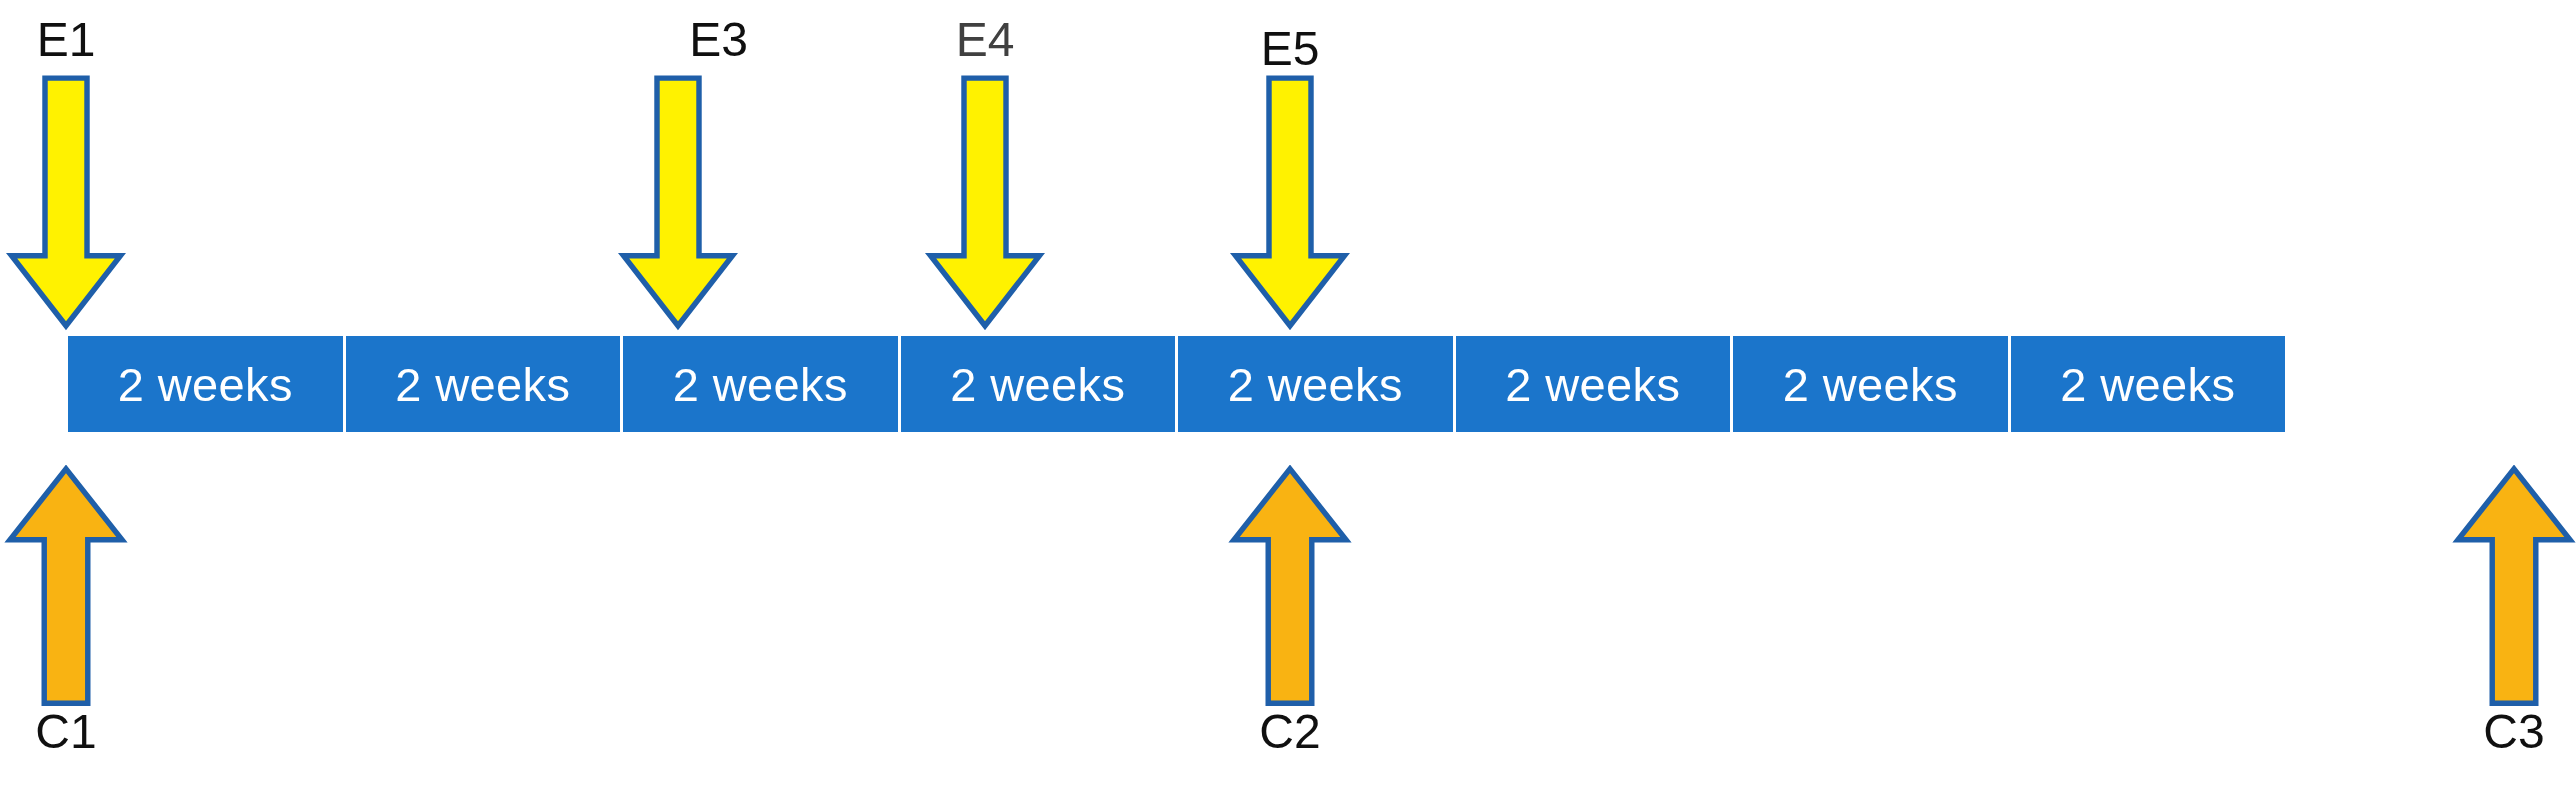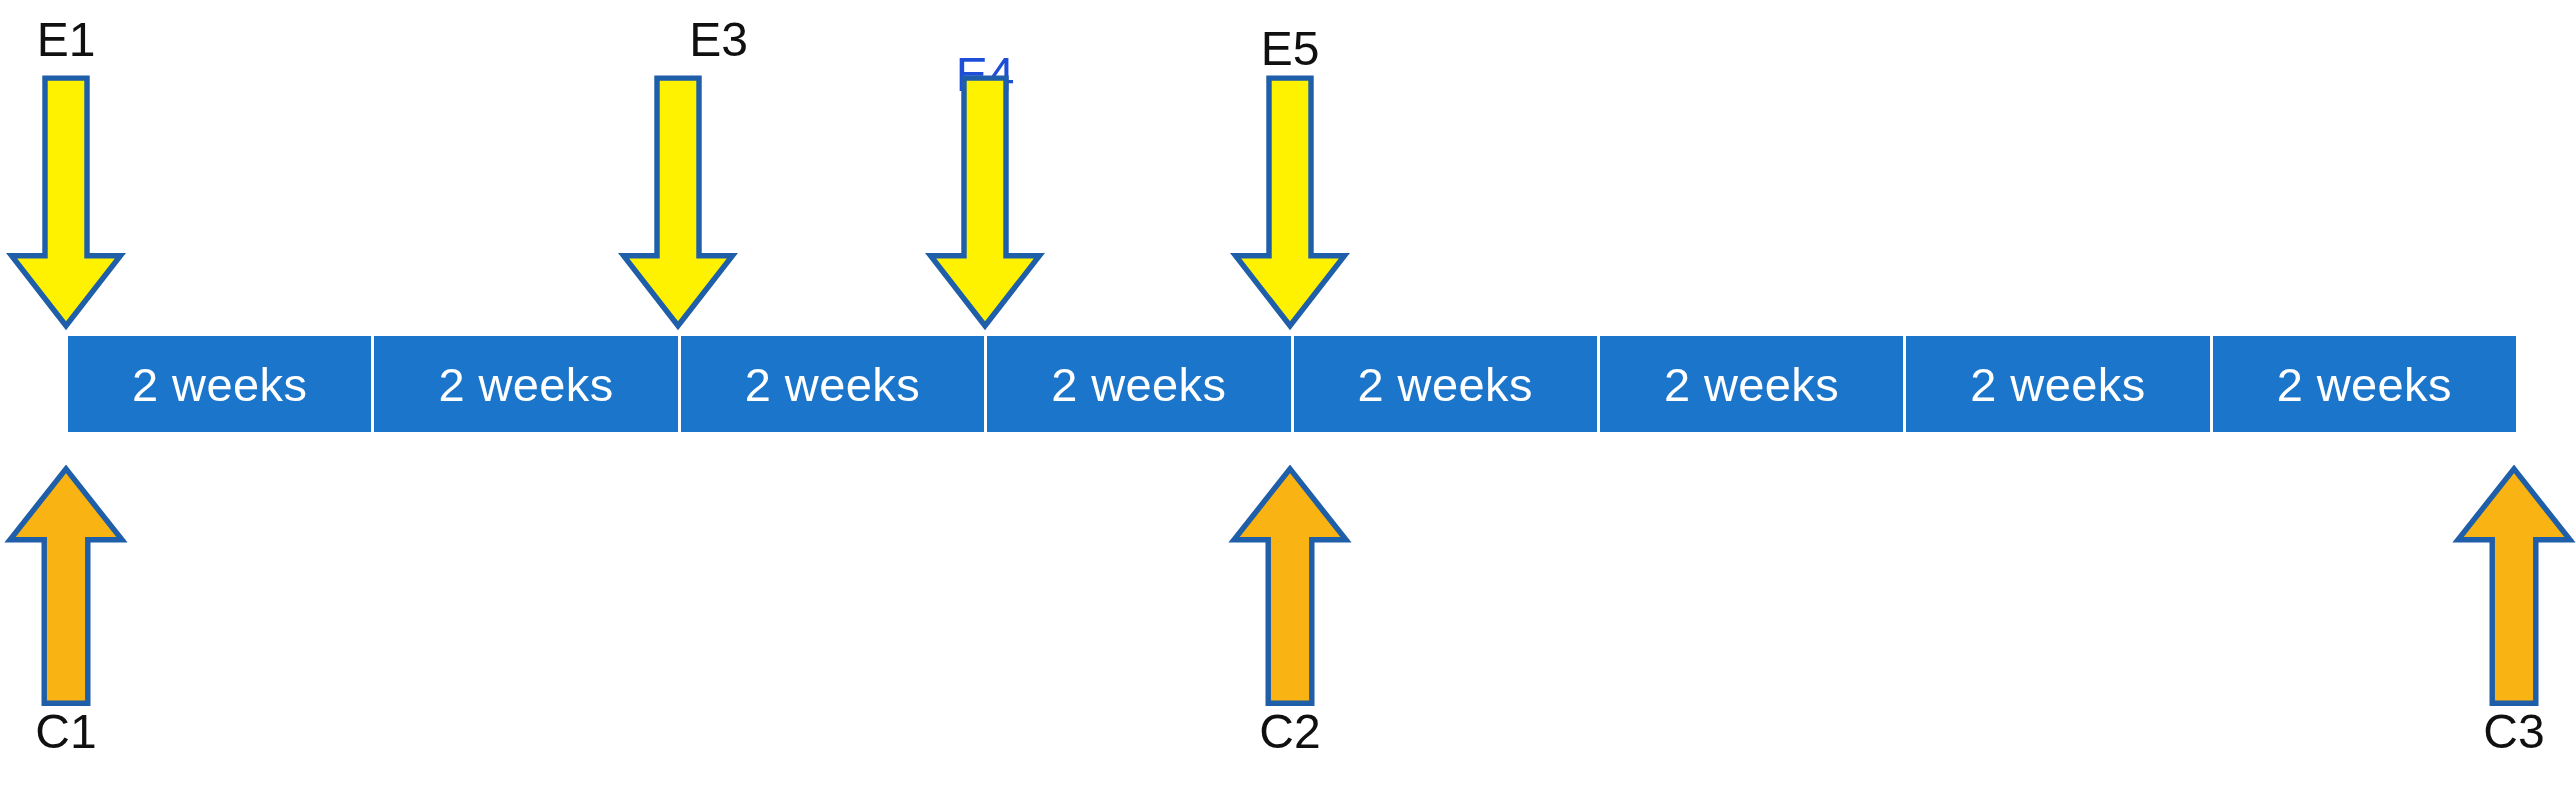--- a/index.html
+++ b/index.html
@@ -17,21 +17,21 @@
     height: 789px;
     background: #ffffff;
     overflow: hidden;
   }
 
   
   .timeline-bar {
     position: absolute;
     left: 68px;
     top: 336px;
-    width: 2448px;
+    width: 2217px;
     height: 96px;
     display: flex;
     background: #1B75CB;
   }
   .timeline-segment {
     flex: 1 1 0;
     position: relative;
     background: #1B75CB;
     display: flex;
     align-items: center;
@@ -123,21 +123,21 @@
 
 
   <div class="event-marker" style="left: 678px;">
     <div class="event-label" style="color: rgb(16, 16, 16); text-align: right;">E3</div>
     <svg class="event-arrow-svg" viewBox="0 0 180 330" preserveAspectRatio="none">
       <polygon points="63,4 117,4 117,232 160,232 90,322 20,232 63,232" fill="#FFF200" stroke="#1F5FA9" stroke-width="7" stroke-linejoin="miter"></polygon>
     </svg>
   </div>
 
   <div class="event-marker" style="left: 985px;">
-    <div class="event-label" style="color: #1d4ed8; margin-top: 35px;">E4</div>
+    <div class="event-label" style="color: #404040;">E4</div>
     <svg class="event-arrow-svg" viewBox="0 0 180 330" preserveAspectRatio="none">
       <polygon points="63,4 117,4 117,232 160,232 90,322 20,232 63,232" fill="#FFF200" stroke="#1F5FA9" stroke-width="7" stroke-linejoin="miter"></polygon>
     </svg>
   </div>
 
   <div class="event-marker" style="left: 1290px;">
     <div class="event-label" style="color: rgb(16, 16, 16); margin-top: 9px;">E5</div>
     <svg class="event-arrow-svg" viewBox="0 0 180 330" preserveAspectRatio="none">
       <polygon points="63,4 117,4 117,232 160,232 90,322 20,232 63,232" fill="#FFF200" stroke="#1F5FA9" stroke-width="7" stroke-linejoin="miter"></polygon>
     </svg>

